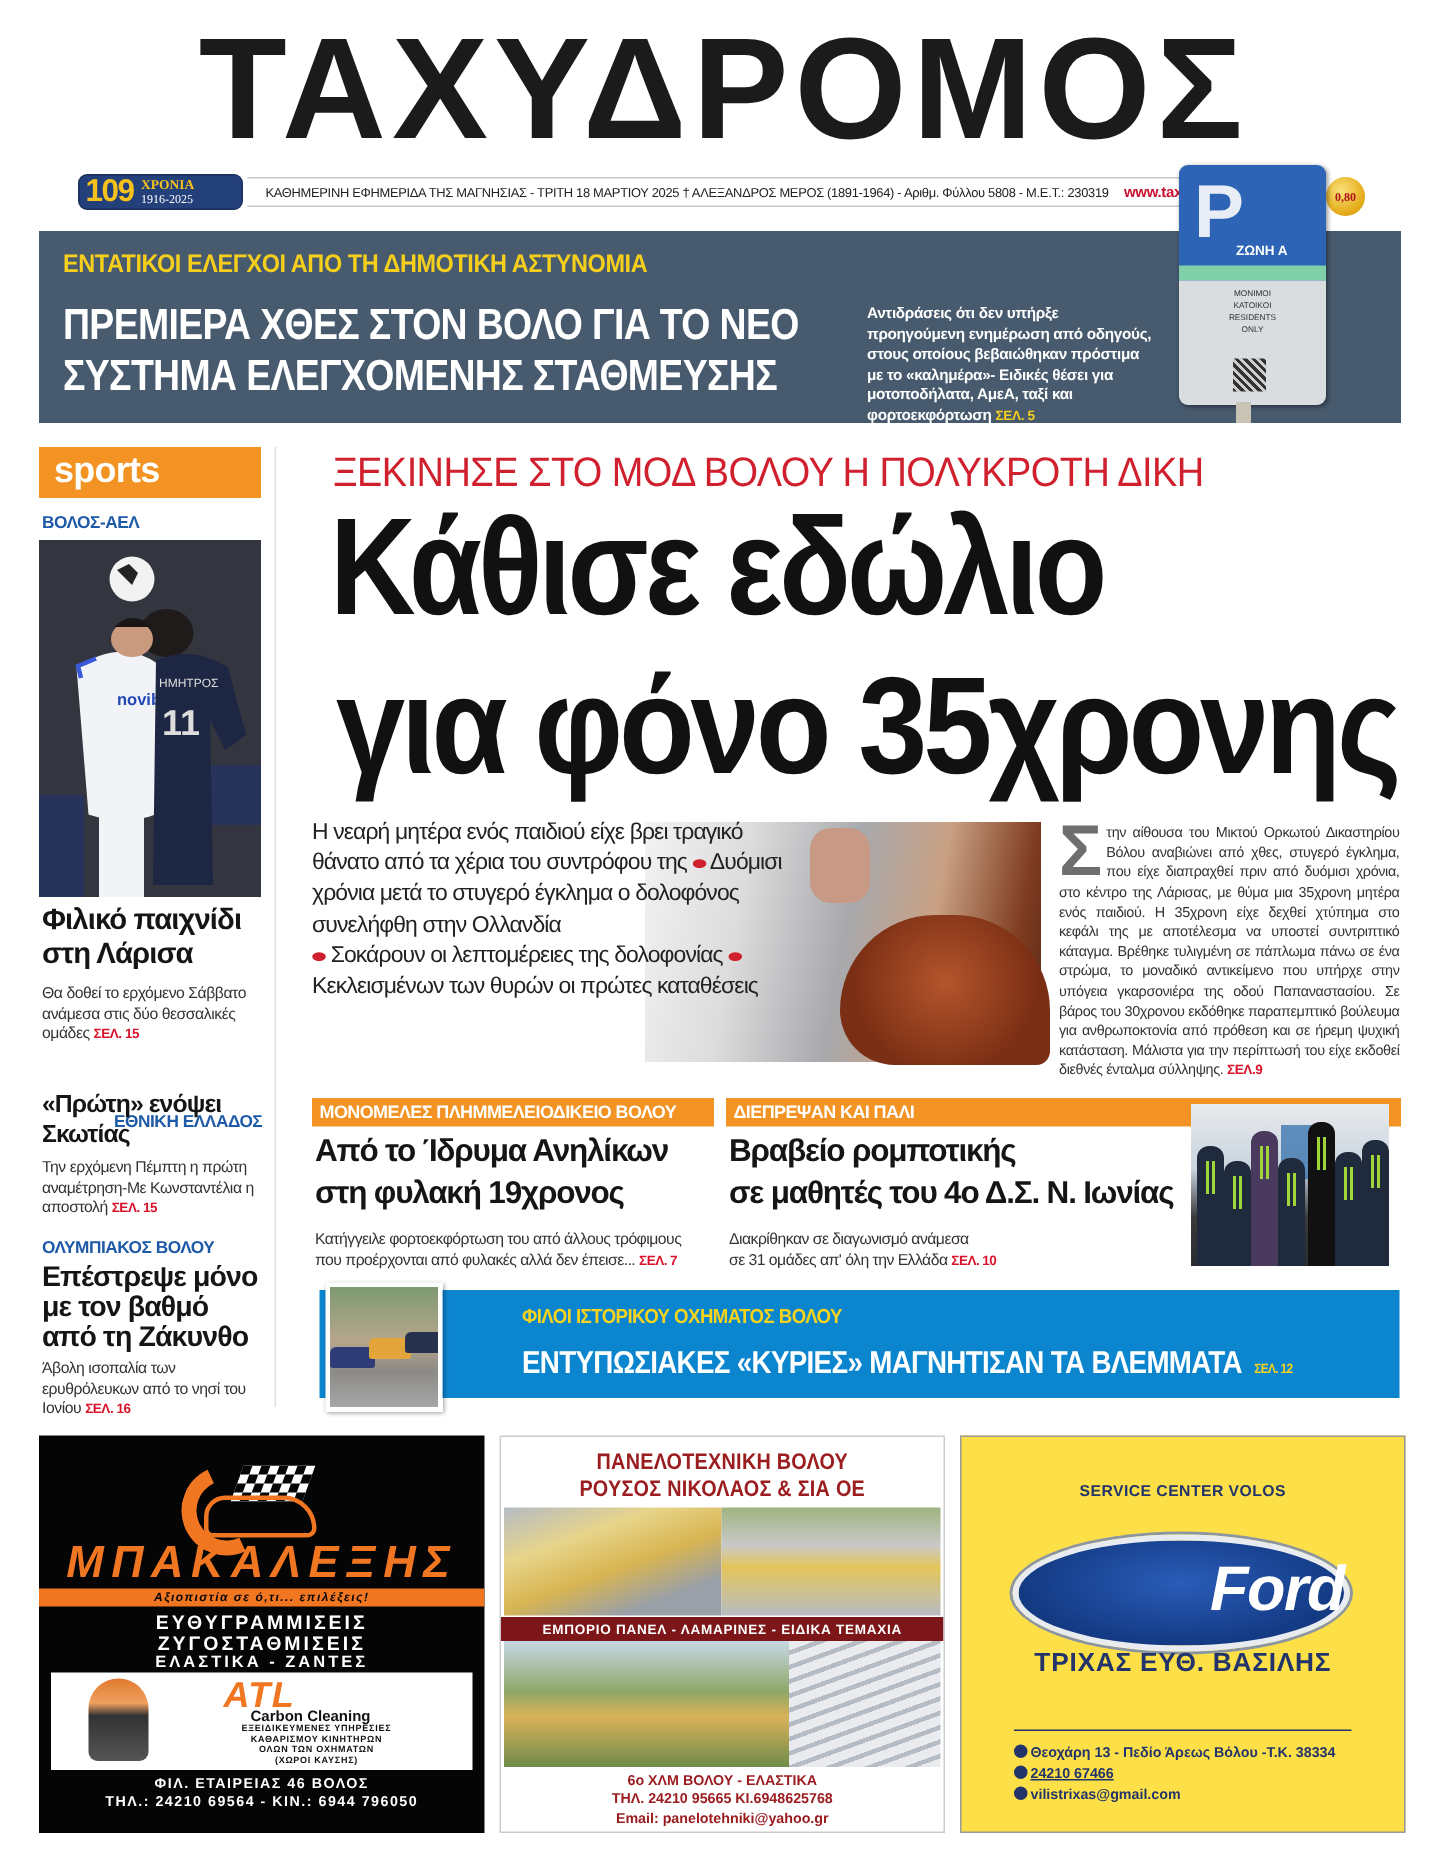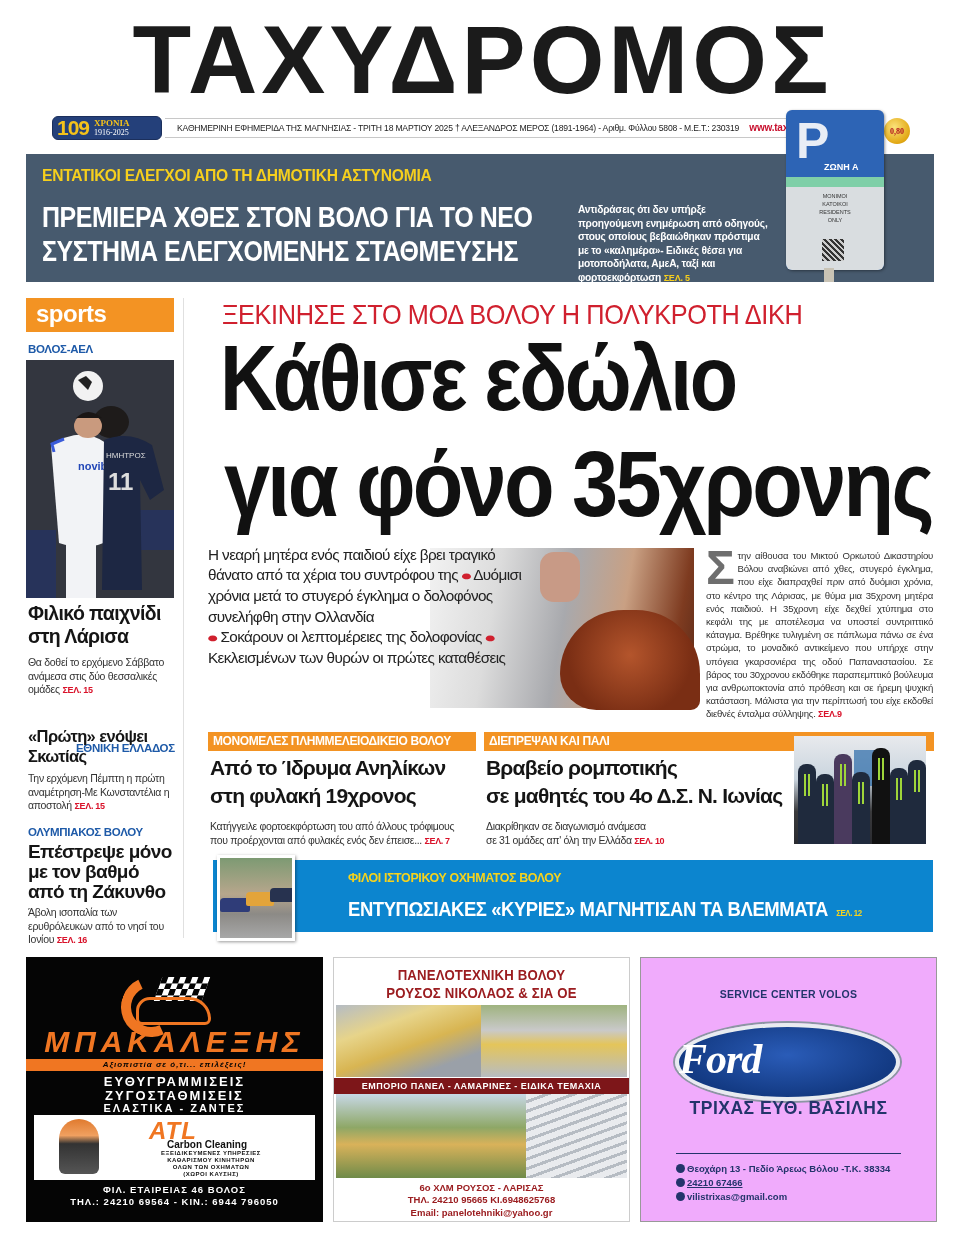--- a/index.html
+++ b/index.html
@@ -88,21 +88,21 @@
   .cars-kicker { left: 348px; top: 870px; font-weight: bold; font-size: 13.5px; color: #f6d31d; letter-spacing: -0.4px; white-space: nowrap; transform: scaleX(0.92); transform-origin: left; }
   .cars-headline { left: 348px; top: 897px; font-weight: 900; font-size: 21px; color: #fff; letter-spacing: -0.5px; white-space: nowrap; transform: scaleX(0.88); transform-origin: left; }
   .cars-headline .pg { font-size: 9px; color: #f6d31d; margin-left: 4px; }
   .cars-photo { left: 217px; top: 855px; width: 78px; height: 86px; border: 3px solid #fff; box-shadow: 1px 1px 3px rgba(0,0,0,0.4); background: linear-gradient(180deg,#7d9a73 0%, #b7a68c 45%, #8c8a86 70%, #a7a7a7 100%); overflow: hidden; }
   .car { position: absolute; height: 14px; border-radius: 4px 4px 2px 2px; }
 
   
   .ad { top: 957px; width: 297px; height: 265px; overflow: hidden; }
   .ad-bakalexis { left: 26px; background: #050505; }
   .ad-panel { left: 333px; background: #fff; border: 1px solid #ccc; }
-  .ad-ford { left: 640px; background: #f0abfc; border: 1px solid #999; }
+  .ad-ford { left: 640px; background: #fde047; border: 1px solid #999; }
 
   .bk-logo-arc { position: absolute; left: 95px; top: 20px; width: 60px; height: 60px; border-radius: 50%; border: 10px solid #f07622; border-right-color: transparent; border-top-color: transparent; transform: rotate(20deg); }
   .bk-flag { position: absolute; left: 132px; top: 20px; width: 48px; height: 24px; background: repeating-conic-gradient(#fff 0 25%, #050505 0 50%) 0 0/12px 12px; transform: skewX(-20deg); }
   .bk-car { position: absolute; left: 110px; top: 40px; width: 75px; height: 28px; border: 3px solid #f07622; border-radius: 14px 22px 6px 6px; }
   .bk-name { position: absolute; left: 0; top: 68px; width: 100%; text-align: center; font-weight: 900; font-style: italic; font-size: 30px; color: #f07622; letter-spacing: 5px; }
   .bk-slogan-bar { position: absolute; left: 0; top: 102px; width: 100%; height: 12px; background: #f07622; color: #050505; font-size: 8px; font-weight: bold; font-style: italic; text-align: center; line-height: 12px; letter-spacing: 1px; }
   .bk-service { position: absolute; left: 0; width: 100%; text-align: center; color: #fff; font-weight: 900; letter-spacing: 2px; }
   .bk-atl-box { position: absolute; left: 8px; top: 158px; width: 281px; height: 65px; background: #fff; }
   .bk-mechanic { position: absolute; left: 25px; top: 4px; width: 40px; height: 55px; border-radius: 20px 20px 6px 6px; background: linear-gradient(180deg,#e07a2e 0%, #f0a060 30%, #333 45%, #555 100%); }
   .bk-atl { position: absolute; left: 115px; top: 2px; font-weight: 900; font-style: italic; font-size: 24px; color: #f07622; letter-spacing: 1px; }
@@ -110,21 +110,21 @@
   .bk-atl-desc { position: absolute; left: 92px; top: 35px; width: 170px; text-align: center; font-size: 6px; line-height: 7px; font-weight: bold; color: #111; letter-spacing: 0.5px; }
   .bk-contact { position: absolute; left: 0; width: 100%; text-align: center; color: #fff; font-weight: bold; font-size: 9.5px; letter-spacing: 1px; }
 
   .pn-title { position: absolute; left: 0; width: 100%; text-align: center; color: #9b1d20; font-weight: bold; font-size: 15px; line-height: 17px; letter-spacing: 0.2px; transform: scaleX(0.88); }
   .pn-photo { position: absolute; background: linear-gradient(160deg,#b5bcc4 0%, #e7d48a 30%, #d8b552 55%, #9aa0a8 80%); }
   .pn-band { position: absolute; left: 0; top: 120px; width: 100%; height: 16px; background: #7d1619; color: #fff; font-size: 9px; font-weight: bold; text-align: center; line-height: 16px; letter-spacing: 0.5px; }
   .pn-contact { position: absolute; left: 0; width: 100%; text-align: center; color: #9b1d20; font-weight: bold; font-size: 9.5px; }
 
   .fd-service { position: absolute; left: 0; top: 30px; width: 100%; text-align: center; color: #23346b; font-weight: bold; font-size: 10.5px; letter-spacing: 0.3px; }
   .fd-oval { position: absolute; left: 34px; top: 65px; width: 225px; height: 78px; border-radius: 50%; background: radial-gradient(ellipse at 50% 40%, #2a5cb8, #133a83 70%); border: 4px solid #e8ecf0; box-shadow: 0 0 0 2px #8c96a3; }
-  .fd-word { position: absolute; left: 0; top: 8px; width: 100%; text-align: left; font-family: Liberation Serif, serif; font-style: italic; font-weight: bold; font-size: 42px; color: #fff; letter-spacing: -1px; }
+  .fd-word { position: absolute; left: 0; top: 8px; width: 100%; text-align: right; font-family: Liberation Sans, sans-serif; font-style: italic; font-weight: bold; font-size: 42px; color: #fff; letter-spacing: -1px; }
   .fd-name { position: absolute; left: 0; top: 140px; width: 100%; text-align: center; color: #23346b; font-weight: 900; font-size: 17.5px; letter-spacing: 0.5px; }
   .fd-rule { position: absolute; left: 35px; top: 195px; width: 225px; height: 1px; background: #23346b; }
   .fd-line { position: absolute; left: 35px; color: #23346b; font-weight: bold; font-size: 9.5px; white-space: nowrap; }
   .fd-line .ico { display: inline-block; width: 9px; height: 9px; border-radius: 50%; background: #23346b; margin-right: 2px; vertical-align: -1px; }
 </style>
 </head>
 <body>
 
 <div class="abs masthead-title">ΤΑΧΥΔΡΟΜΟΣ</div>
 
@@ -238,21 +238,21 @@
 </div>
 
 <div class="abs kicker-bar" style="left:208px; top:732px; width:268px;">ΜΟΝΟΜΕΛΕΣ ΠΛΗΜΜΕΛΕΙΟΔΙΚΕΙΟ ΒΟΛΟΥ</div>
 <div class="abs story-h" style="left:210px; top:754px;">
   <div>Από το Ίδρυμα Ανηλίκων</div>
   <div>στη φυλακή 19χρονος</div>
 </div>
 <div class="abs story-p" style="left:210px; top:819px; width:270px;">
   <div>Κατήγγειλε φορτοεκφόρτωση του από άλλους τρόφιμους</div>
   <div>
-    <span>που προέρχονται από φυλακές ενός δεν έπεισε...</span>
+    <span>που προέρχονται από φυλακές αλλά δεν έπεισε...</span>
     <span class="pg-red">ΣΕΛ. 7</span>
   </div>
 </div>
 
 <div class="abs kicker-bar" style="left:484px; top:732px; width:450px;">ΔΙΕΠΡΕΨΑΝ ΚΑΙ ΠΑΛΙ</div>
 <div class="abs story-h" style="left:486px; top:754px;">
   <div>Βραβείο ρομποτικής</div>
   <div>σε μαθητές του 4ο Δ.Σ. Ν. Ιωνίας</div>
 </div>
 <div class="abs story-p" style="left:486px; top:819px; width:300px;">
@@ -325,21 +325,21 @@
 </div>
 
 <div class="abs ad ad-panel">
   <div class="pn-title" style="top:8px;">ΠΑΝΕΛΟΤΕΧΝΙΚΗ ΒΟΛΟΥ</div>
   <div class="pn-title" style="top:26px;">ΡΟΥΣΟΣ ΝΙΚΟΛΑΟΣ &amp; ΣΙΑ ΟΕ</div>
   <div class="pn-photo" style="left:2px; top:47px; width:145px; height:72px;"></div>
   <div class="pn-photo" style="left:147px; top:47px; width:146px; height:72px; background:linear-gradient(180deg,#9fb37f 0%,#c9c9c9 35%,#e4c55a 55%,#b7bcc2 100%);"></div>
   <div class="pn-band">ΕΜΠΟΡΙΟ ΠΑΝΕΛ - ΛΑΜΑΡΙΝΕΣ - ΕΙΔΙΚΑ ΤΕΜΑΧΙΑ</div>
   <div class="pn-photo" style="left:2px; top:136px; width:190px; height:84px; background:linear-gradient(180deg,#c7d8e6 0%,#8ea766 40%,#d9b25a 60%,#6f8b4a 100%);"></div>
   <div class="pn-photo" style="left:192px; top:136px; width:101px; height:84px; background:repeating-linear-gradient(160deg,#e9ebee 0 6px,#b6bcc3 6px 9px);"></div>
-  <div class="pn-contact" style="top:224px;">6ο ΧΛΜ ΡΟΥΣΟΣ - ΛΑΡΙΣΑΣ</div>
+  <div class="pn-contact" style="top:224px;">6ο ΧΛΜ ΒΟΛΟΥ - ΕΛΑΣΤΙΚΑ</div>
   <div class="pn-contact" style="top:236px;">ΤΗΛ.  24210 95665 ΚΙ.6948625768</div>
   <div class="pn-contact" style="top:249px;">Email: panelotehniki@yahoo.gr</div>
 </div>
 
 <div class="abs ad ad-ford">
   <div class="fd-service">SERVICE CENTER VOLOS</div>
   <div class="fd-oval">
     <div class="fd-word">Ford</div>
   </div>
   <div class="fd-name">ΤΡΙΧΑΣ ΕΥΘ. ΒΑΣΙΛΗΣ</div>

